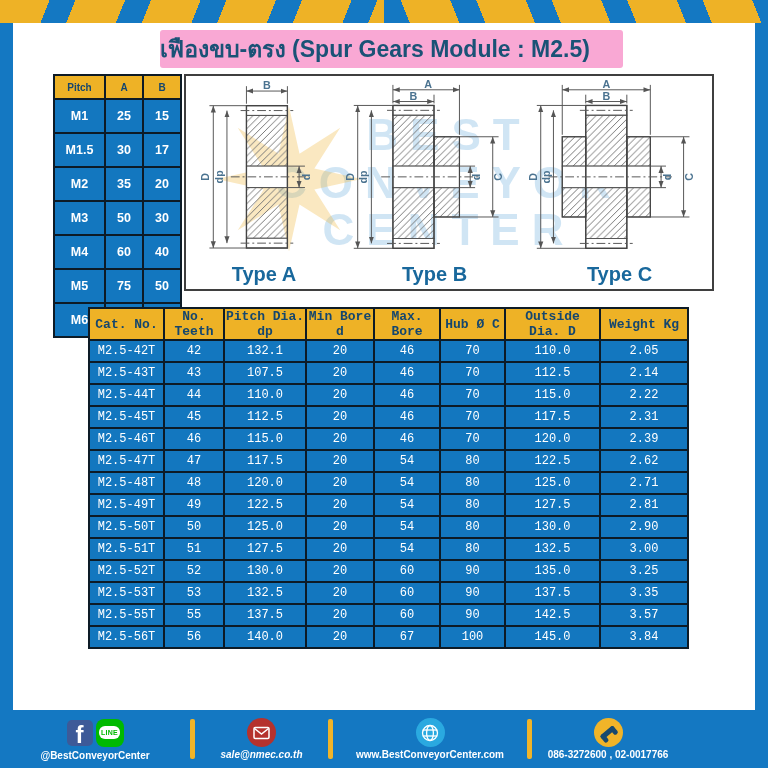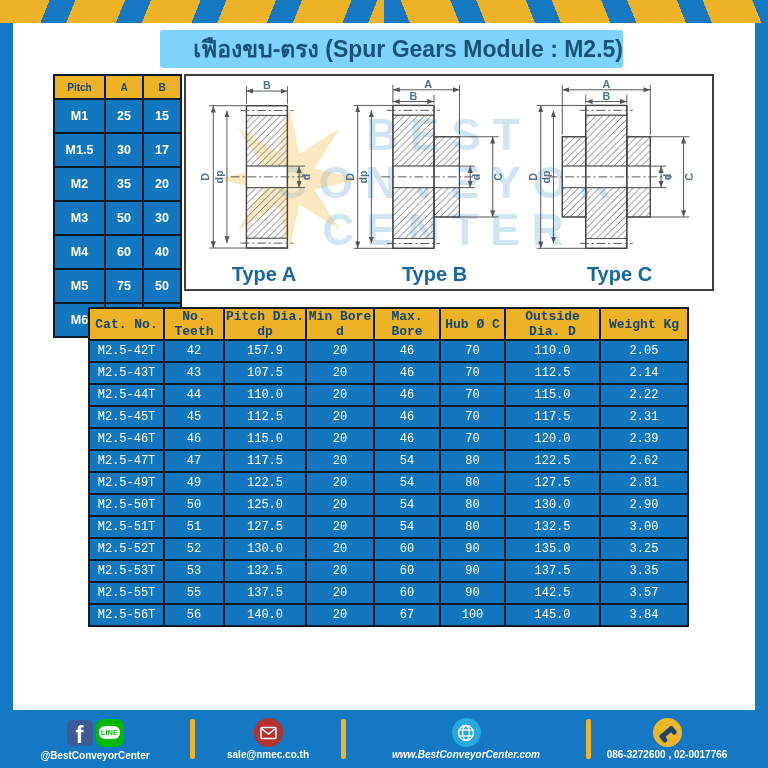--- a/index.html
+++ b/index.html
@@ -10,22 +10,22 @@
   
   .top-band { position:absolute; left:0; top:0; width:768px; height:23px; overflow:hidden; }
   .stripes { position:absolute; top:0; height:23px; width:50%; }
   .stripes-left { left:0;  background:repeating-linear-gradient(112deg,#eeb226 0 46px,transparent 46px 70px); }
   .stripes-right{ right:0; background:repeating-linear-gradient(68deg,transparent 0 24px,#eeb226 24px 70px); }
 
   
   .panel { position:absolute; left:13px; top:23px; width:742px; height:687px; background:#ffffff; }
 
   .title-bar { position:absolute; left:147px; top:7px; width:463px; height:38px;
-    background:#7dd3fc; color:#1a5276; font-size:23px; font-weight:bold;
-    text-align:right; line-height:38px; border-radius:3px; }
+    background:#f9a8d4; color:#1a5276; font-size:23px; font-weight:bold;
+    text-align:left; line-height:38px; border-radius:3px; }
 
   
   table { border-collapse:collapse; table-layout:fixed; }
   th,td { border:2px solid #0d1b26; text-align:center; vertical-align:middle; padding:0; }
   th { background:#eeb226; color:#14466e; font-weight:bold; }
   td { background:#1377bf; color:#ffffff; }
   .pitch-table { position:absolute; left:40px; top:51px; width:127px; }
   .pitch-table th { height:24px; font-size:10px; }
   .pitch-table td { height:34px; font-size:12.5px; font-weight:bold; }
 
@@ -45,21 +45,21 @@
 
   
   .spec-table { position:absolute; left:75px; top:284px; width:599px;font-family:Liberation Mono, monospace; }
   .spec-table th { height:24px; font-size:13px; }
   .spec-table td { height:22px; font-size:12px; }
 
   
   .footer { position:absolute; left:0; bottom:0; width:768px; height:58px; background:#1478c2;
     display:flex; align-items:center; color:#fff; }
   .f-group { display:flex; flex-direction:column; align-items:center; justify-content:center; gap:2px; }
-  .g1 { width:190px; } .g2 { width:146px; } .g3 { width:240px;font-style:italic; } .g4 { width:152px; }
+  .g1 { width:190px; } .g2 { width:133px;font-style:italic; } .g3 { width:194px; } .g4 { width:152px; }
   .f-div { width:5px; height:40px; background:#f0b429; border-radius:2px; }
   .f-label { font-size:10px; font-weight:bold; white-space:nowrap; }
   .icon-row { display:flex; align-items:center; gap:3px; height:30px; }
   .icon-circle { width:29px; height:29px; border-radius:50%; display:flex; align-items:center; justify-content:center; }
   .fb { width:26px; height:26px; border-radius:5px; background:#3d5a98; overflow:hidden;
     display:flex; align-items:flex-end; justify-content:center; }
   .fb span { color:#fff; font-size:24px; font-weight:bold; line-height:22px; }
   .line-ic { width:28px; height:28px; border-radius:8px; background:#00b900;
     display:flex; align-items:center; justify-content:center; }
   .line-pill { width:21px; height:13px; background:#fff; border-radius:6px;
@@ -317,21 +317,21 @@
             <th>Max. Bore</th>
             <th>Hub Ø C</th>
             <th>Outside Dia. D</th>
             <th>Weight Kg</th>
           </tr>
         </thead>
       <tbody id="spec-body">
           <tr>
             <td>M2.5-42T</td>
             <td>42</td>
-            <td>157.9</td>
+            <td>132.1</td>
             <td>20</td>
             <td>46</td>
             <td>70</td>
             <td>110.0</td>
             <td>2.05</td>
           </tr>
           <tr>
             <td>M2.5-43T</td>
             <td>43</td>
             <td>107.5</td>
@@ -373,20 +373,30 @@
           </tr>
           <tr>
             <td>M2.5-47T</td>
             <td>47</td>
             <td>117.5</td>
             <td>20</td>
             <td>54</td>
             <td>80</td>
             <td>122.5</td>
             <td>2.62</td>
+          </tr>
+          <tr>
+            <td>M2.5-48T</td>
+            <td>48</td>
+            <td>120.0</td>
+            <td>20</td>
+            <td>54</td>
+            <td>80</td>
+            <td>125.0</td>
+            <td>2.71</td>
           </tr>
           <tr>
             <td>M2.5-49T</td>
             <td>49</td>
             <td>122.5</td>
             <td>20</td>
             <td>54</td>
             <td>80</td>
             <td>127.5</td>
             <td>2.81</td>

